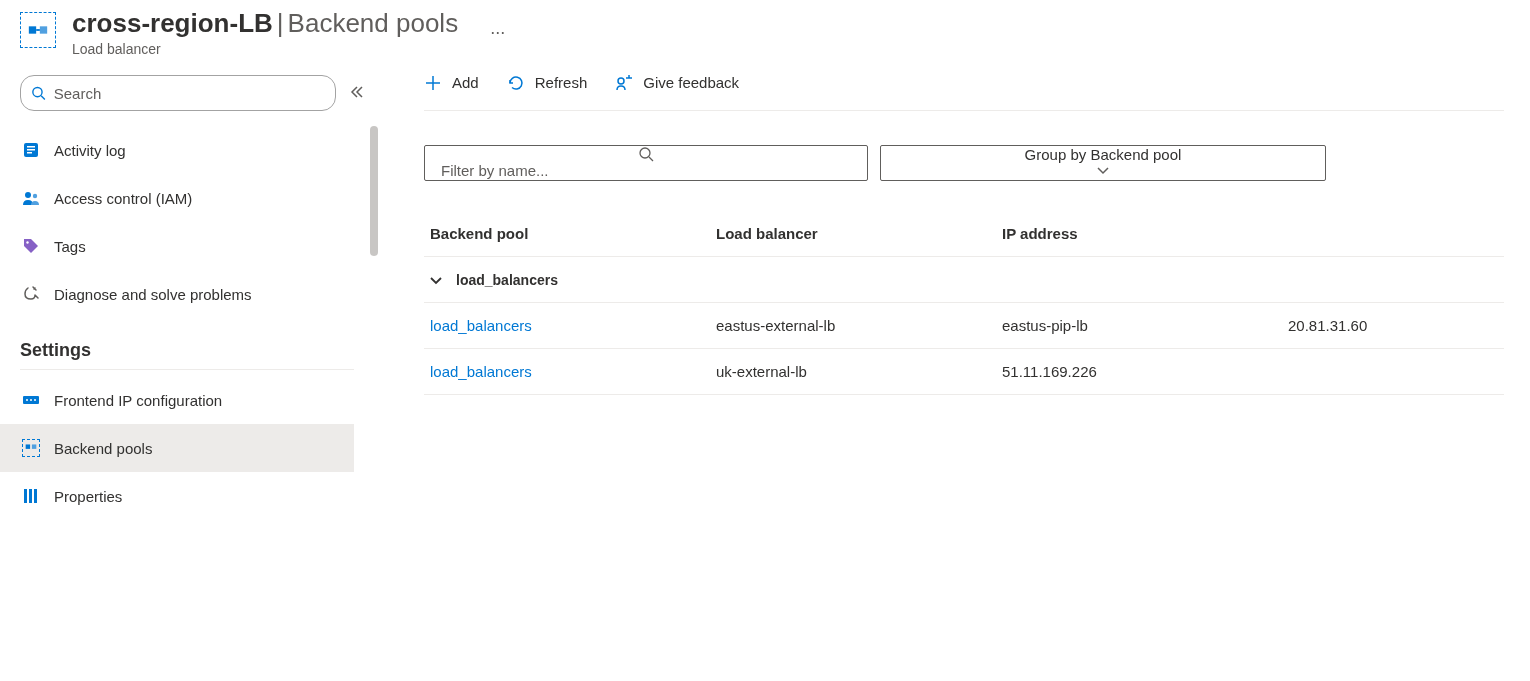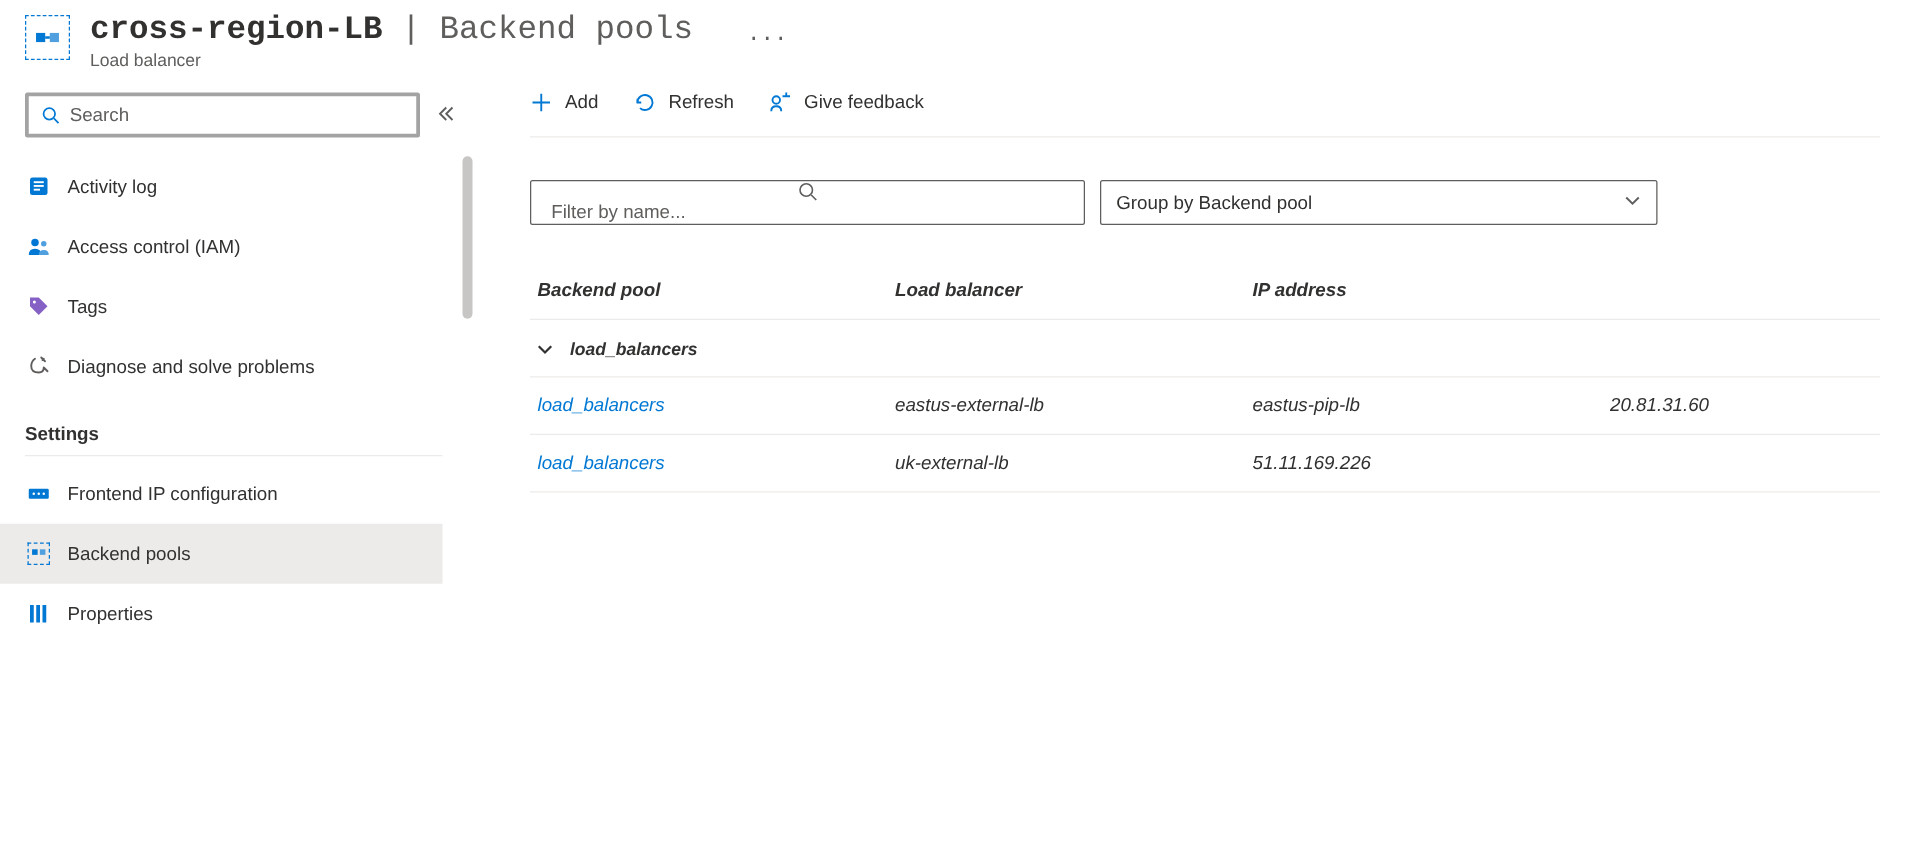--- a/index.html
+++ b/index.html
@@ -26,41 +26,41 @@
     border: 1px dashed #0078d4;
     display: flex;
     align-items: center;
     justify-content: center;
     margin-right: 16px;
     margin-top: 4px;
     flex-shrink: 0;
   }
   .header-icon svg { width: 22px; height: 22px; }
   .header-text { display: flex; flex-direction: column; }
-  .header-title-row { display: flex; align-items: center; gap: 13px; font-family: Liberation Mono, monospace; }
+  .header-title-row { display: flex; align-items: center; gap: 2px; }
   .resource-name { font-size: 26px; font-weight: 600; color: #323130; }
   .page-name { font-size: 26px; font-weight: 400; color: #605e5c; }
   .sep { font-size: 26px; font-weight: 300; color: #605e5c; margin: 0 2px;}
   .subtitle { font-size: 14px; color: #605e5c; margin-top: 2px; }
   .more-dots { margin-left: 30px; font-size: 18px; color: #605e5c; cursor: pointer; margin-top: 10px;}
 
   
   .body-row { display: flex; margin-top: 10px; height: 600px;}
   .sidebar {
     width: 374px;
     padding: 0 0 0 20px;
     flex-shrink: 0;
     position: relative;
   }
   .search-row { display: flex; align-items: center; gap: 14px; }
   .search-box {
     display: flex;
     align-items: center;
-    border: 3px solid #a3a3a3;
-    border-radius: 2px;
+    border: 1px solid #a3a3a3;
+    border-radius: 14px;
     width: 316px;
     height: 36px;
     padding: 0 10px;
   }
   .search-box input {
     border: none;
     outline: none;
     font-size: 15px;
     width: 100%;
     color: #323130;
@@ -97,21 +97,21 @@
     font-size: 15px;
   }
   .nav-item-selected {
     background: #edebe9;
     width: 354px;
     margin-left: -20px;
     padding-left: 22px;
   }
   .nav-icon { width: 18px; height: 18px; display:flex; align-items:center; justify-content:center; flex-shrink:0;}
   .section-header {
-    font-size: 15px;
+    font-size: 18px;
     font-weight: 600;
     margin: 22px 0 6px 0;
     padding-bottom: 8px;
     border-bottom: 1px solid #edebe9;
     width: 334px;
   }
 
   
   .main { flex: 1; padding: 0 0 0 50px; }
   .toolbar {
@@ -142,24 +142,24 @@
     border-radius: 2px;
     height: 36px;
     display: flex;
     align-items: center;
     padding: 0 12px;
     font-size: 15px;
   }
   .filter-box { width: 444px; flex-direction: column; }
   .filter-box input { border:none; outline:none; width:100%; font-size:15px; }
   .filter-box input::placeholder { color:#605e5c; }
-  .group-box { width: 446px; justify-content: space-between; cursor: pointer;}
+  .group-box { width: 446px; justify-content: space-between; cursor: pointer; flex-direction: column;}
   .group-box .chev { color:#605e5c; }
 
-  .grid { margin-top: 30px; width: 1080px; font-style: italic; }
+  .grid { margin-top: 30px; width: 1080px; }
   .grid-header, .grid-row, .grid-group {
     display: grid;
     grid-template-columns: 286px 286px 286px 1fr;
     align-items: center;
     height: 46px;
     border-bottom: 1px solid #edebe9;
     padding-left: 6px;
   }
   .grid-header { font-weight: 600; font-size: 15px; border-bottom: 1px solid #edebe9; }
   .grid-group {

